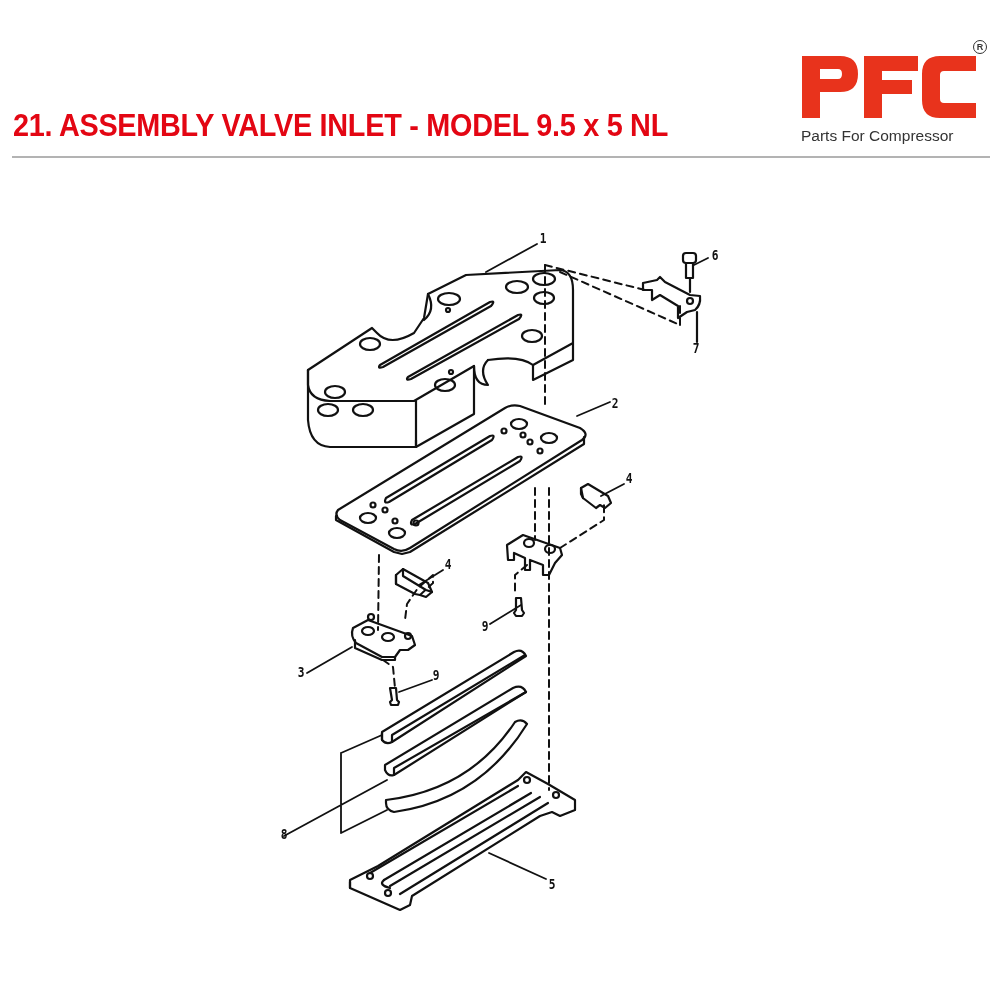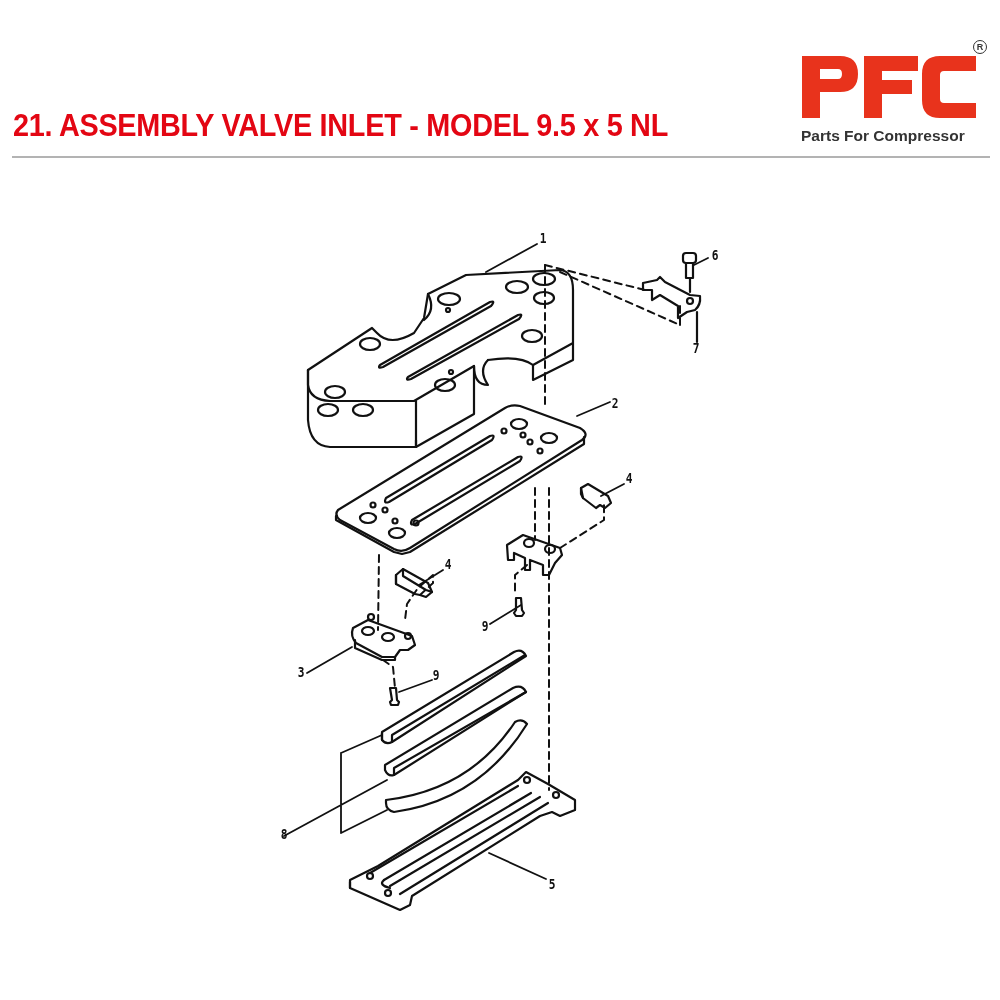--- a/index.html
+++ b/index.html
@@ -11,21 +11,21 @@
     transform:scaleX(0.93); transform-origin:left center;
   }
   .rule { position:absolute; left:12px; top:156px; width:978px; height:2px; background:#b3b3b3; }
   .logo { position:absolute; left:800px; top:50px; width:190px; height:100px; }
   .logo-letters { position:absolute; left:0; top:4px; width:180px; height:66px; }
   .logo-reg {
     position:absolute; left:173px; top:-10px; width:12px; height:12px; border:1.5px solid #333;
     border-radius:50%; font-size:9px; line-height:12px; text-align:center; color:#333; font-weight:bold;
   }
   .logo-tagline {
-    position:absolute; left:1px; top:77px; font-size:15.5px; font-weight:bold; color:#333; white-space:nowrap;
+    position:absolute; left:1px; top:77px; font-size:15.5px; font-weight:normal; color:#333; white-space:nowrap;
   }
   .diagram { position:absolute; left:0; top:0; width:1000px; height:1000px; }
   .callout {
     position:absolute; font-family:"DejaVu Sans Mono", monospace; font-size:14px; font-weight:bold; color:#111;
     transform:scaleX(0.8);
   }
 </style>
 </head>
 <body>
 

